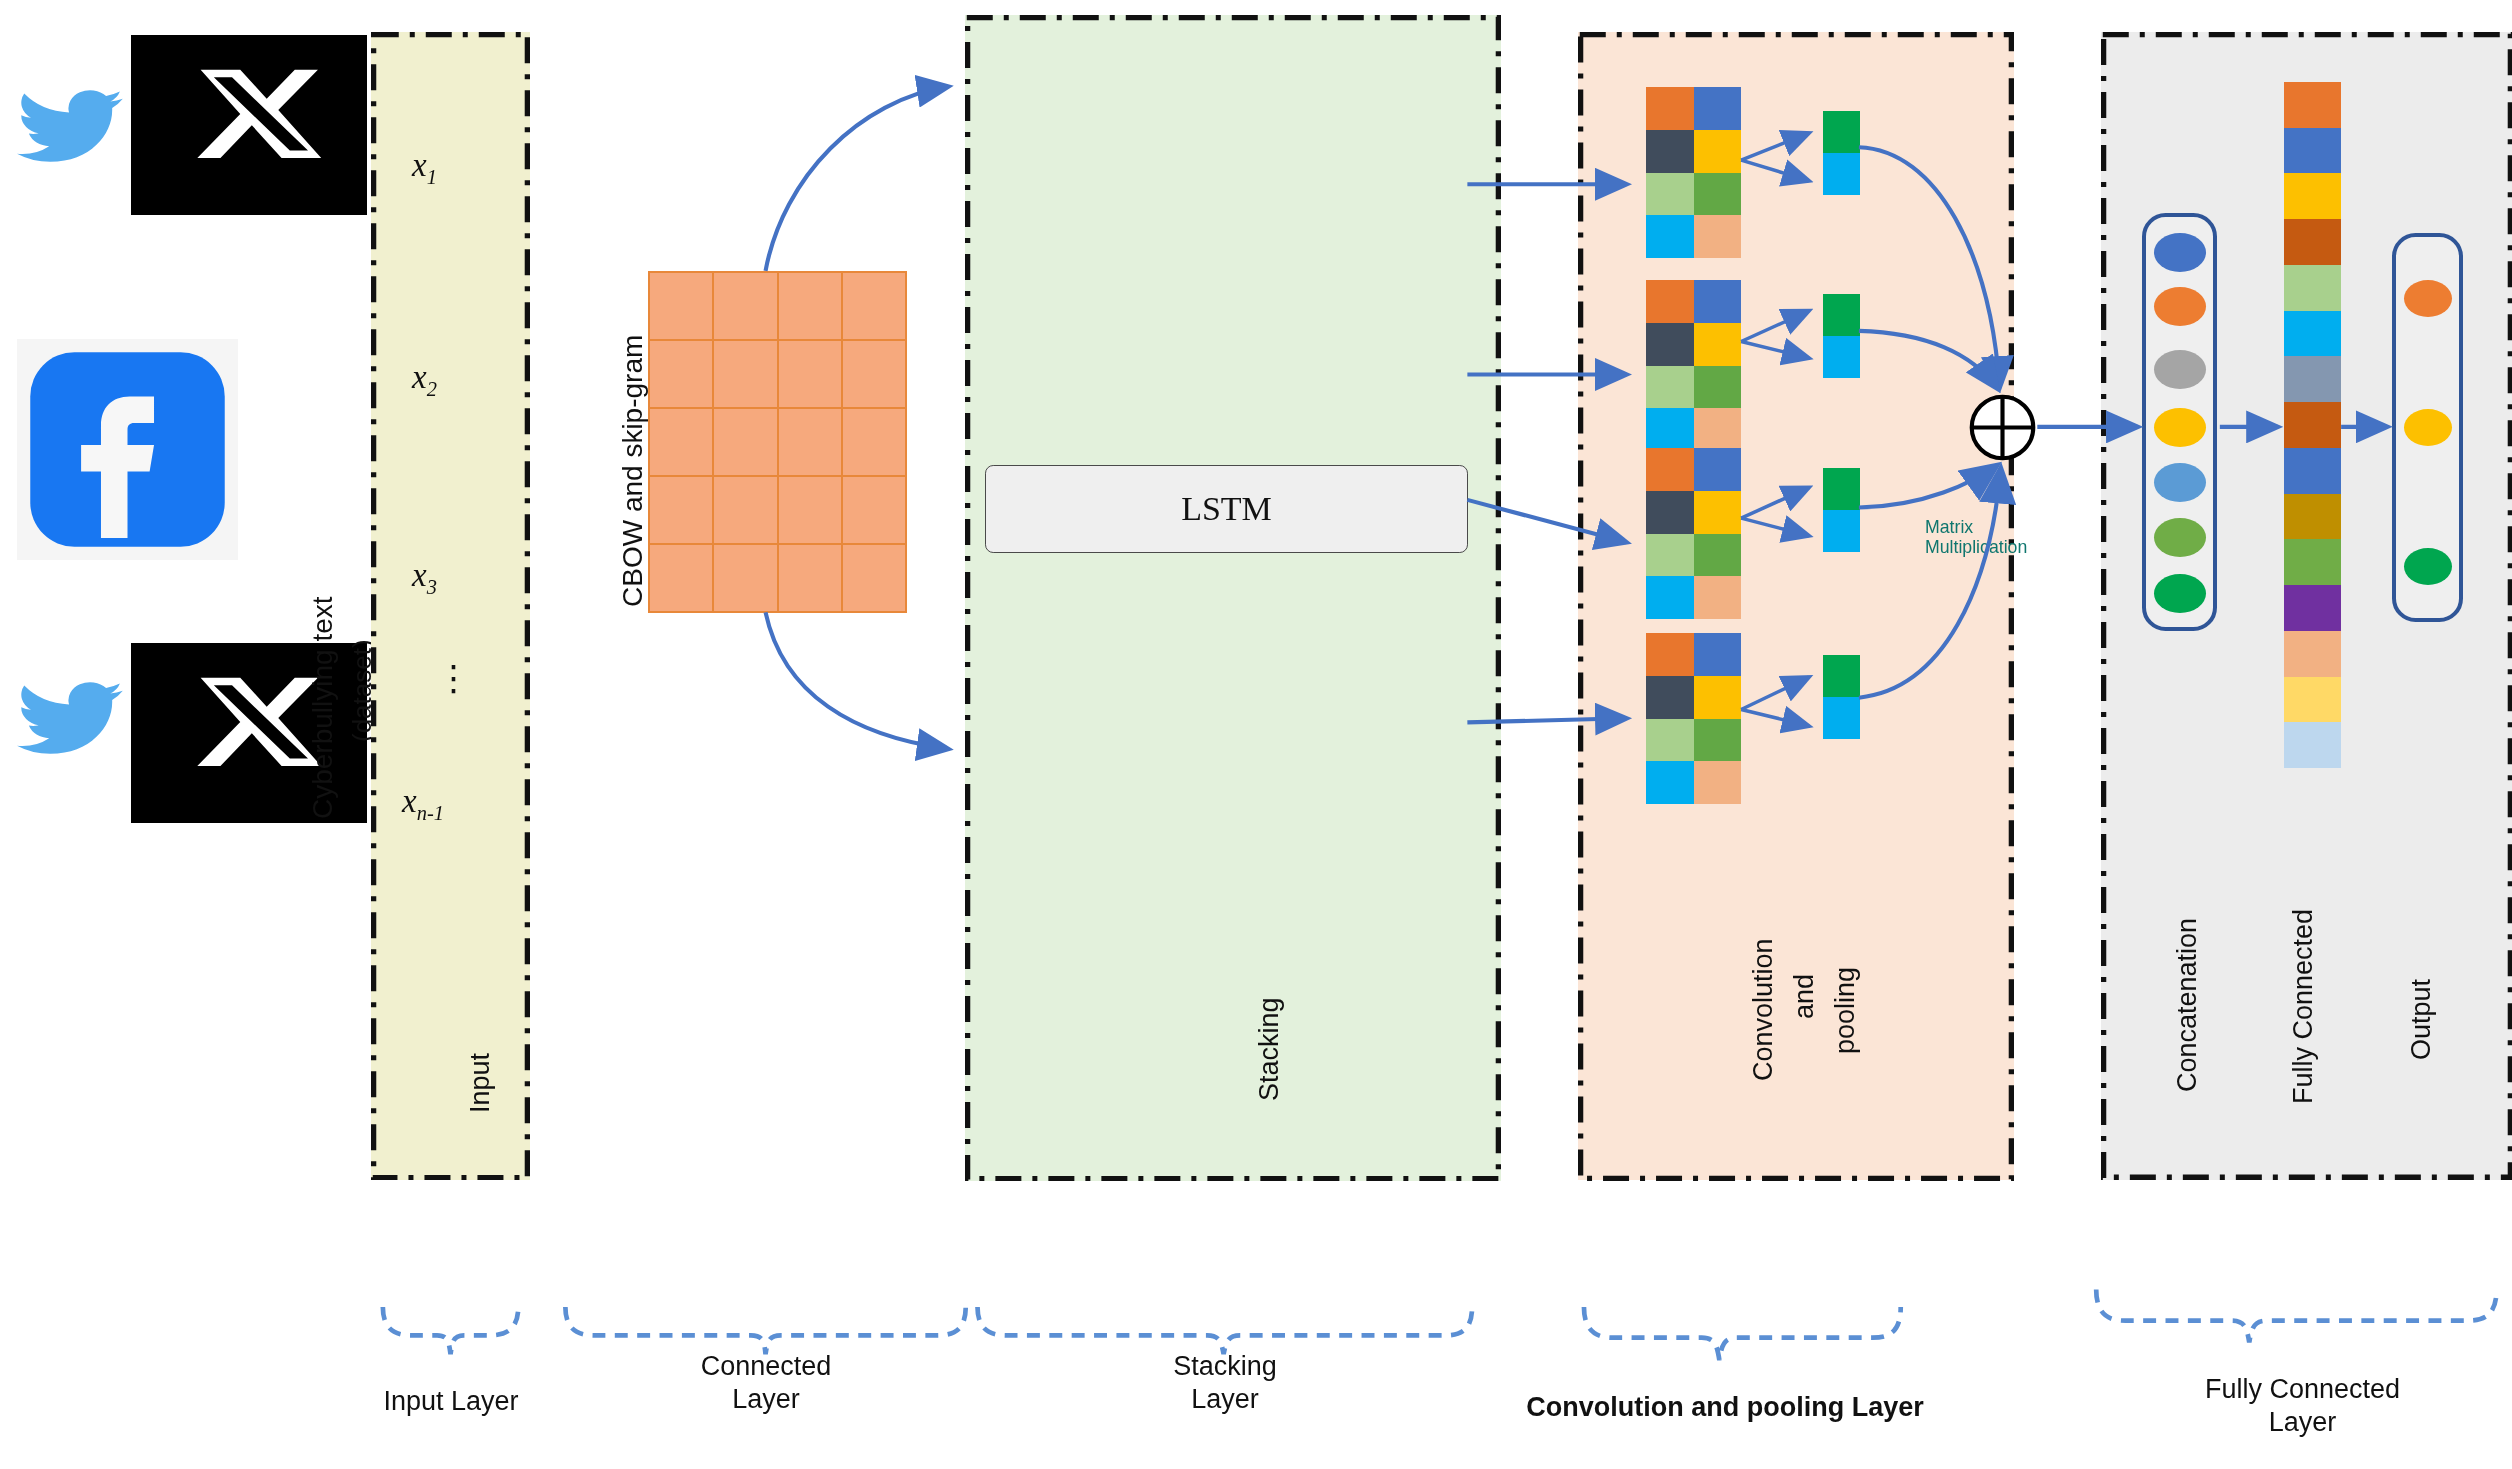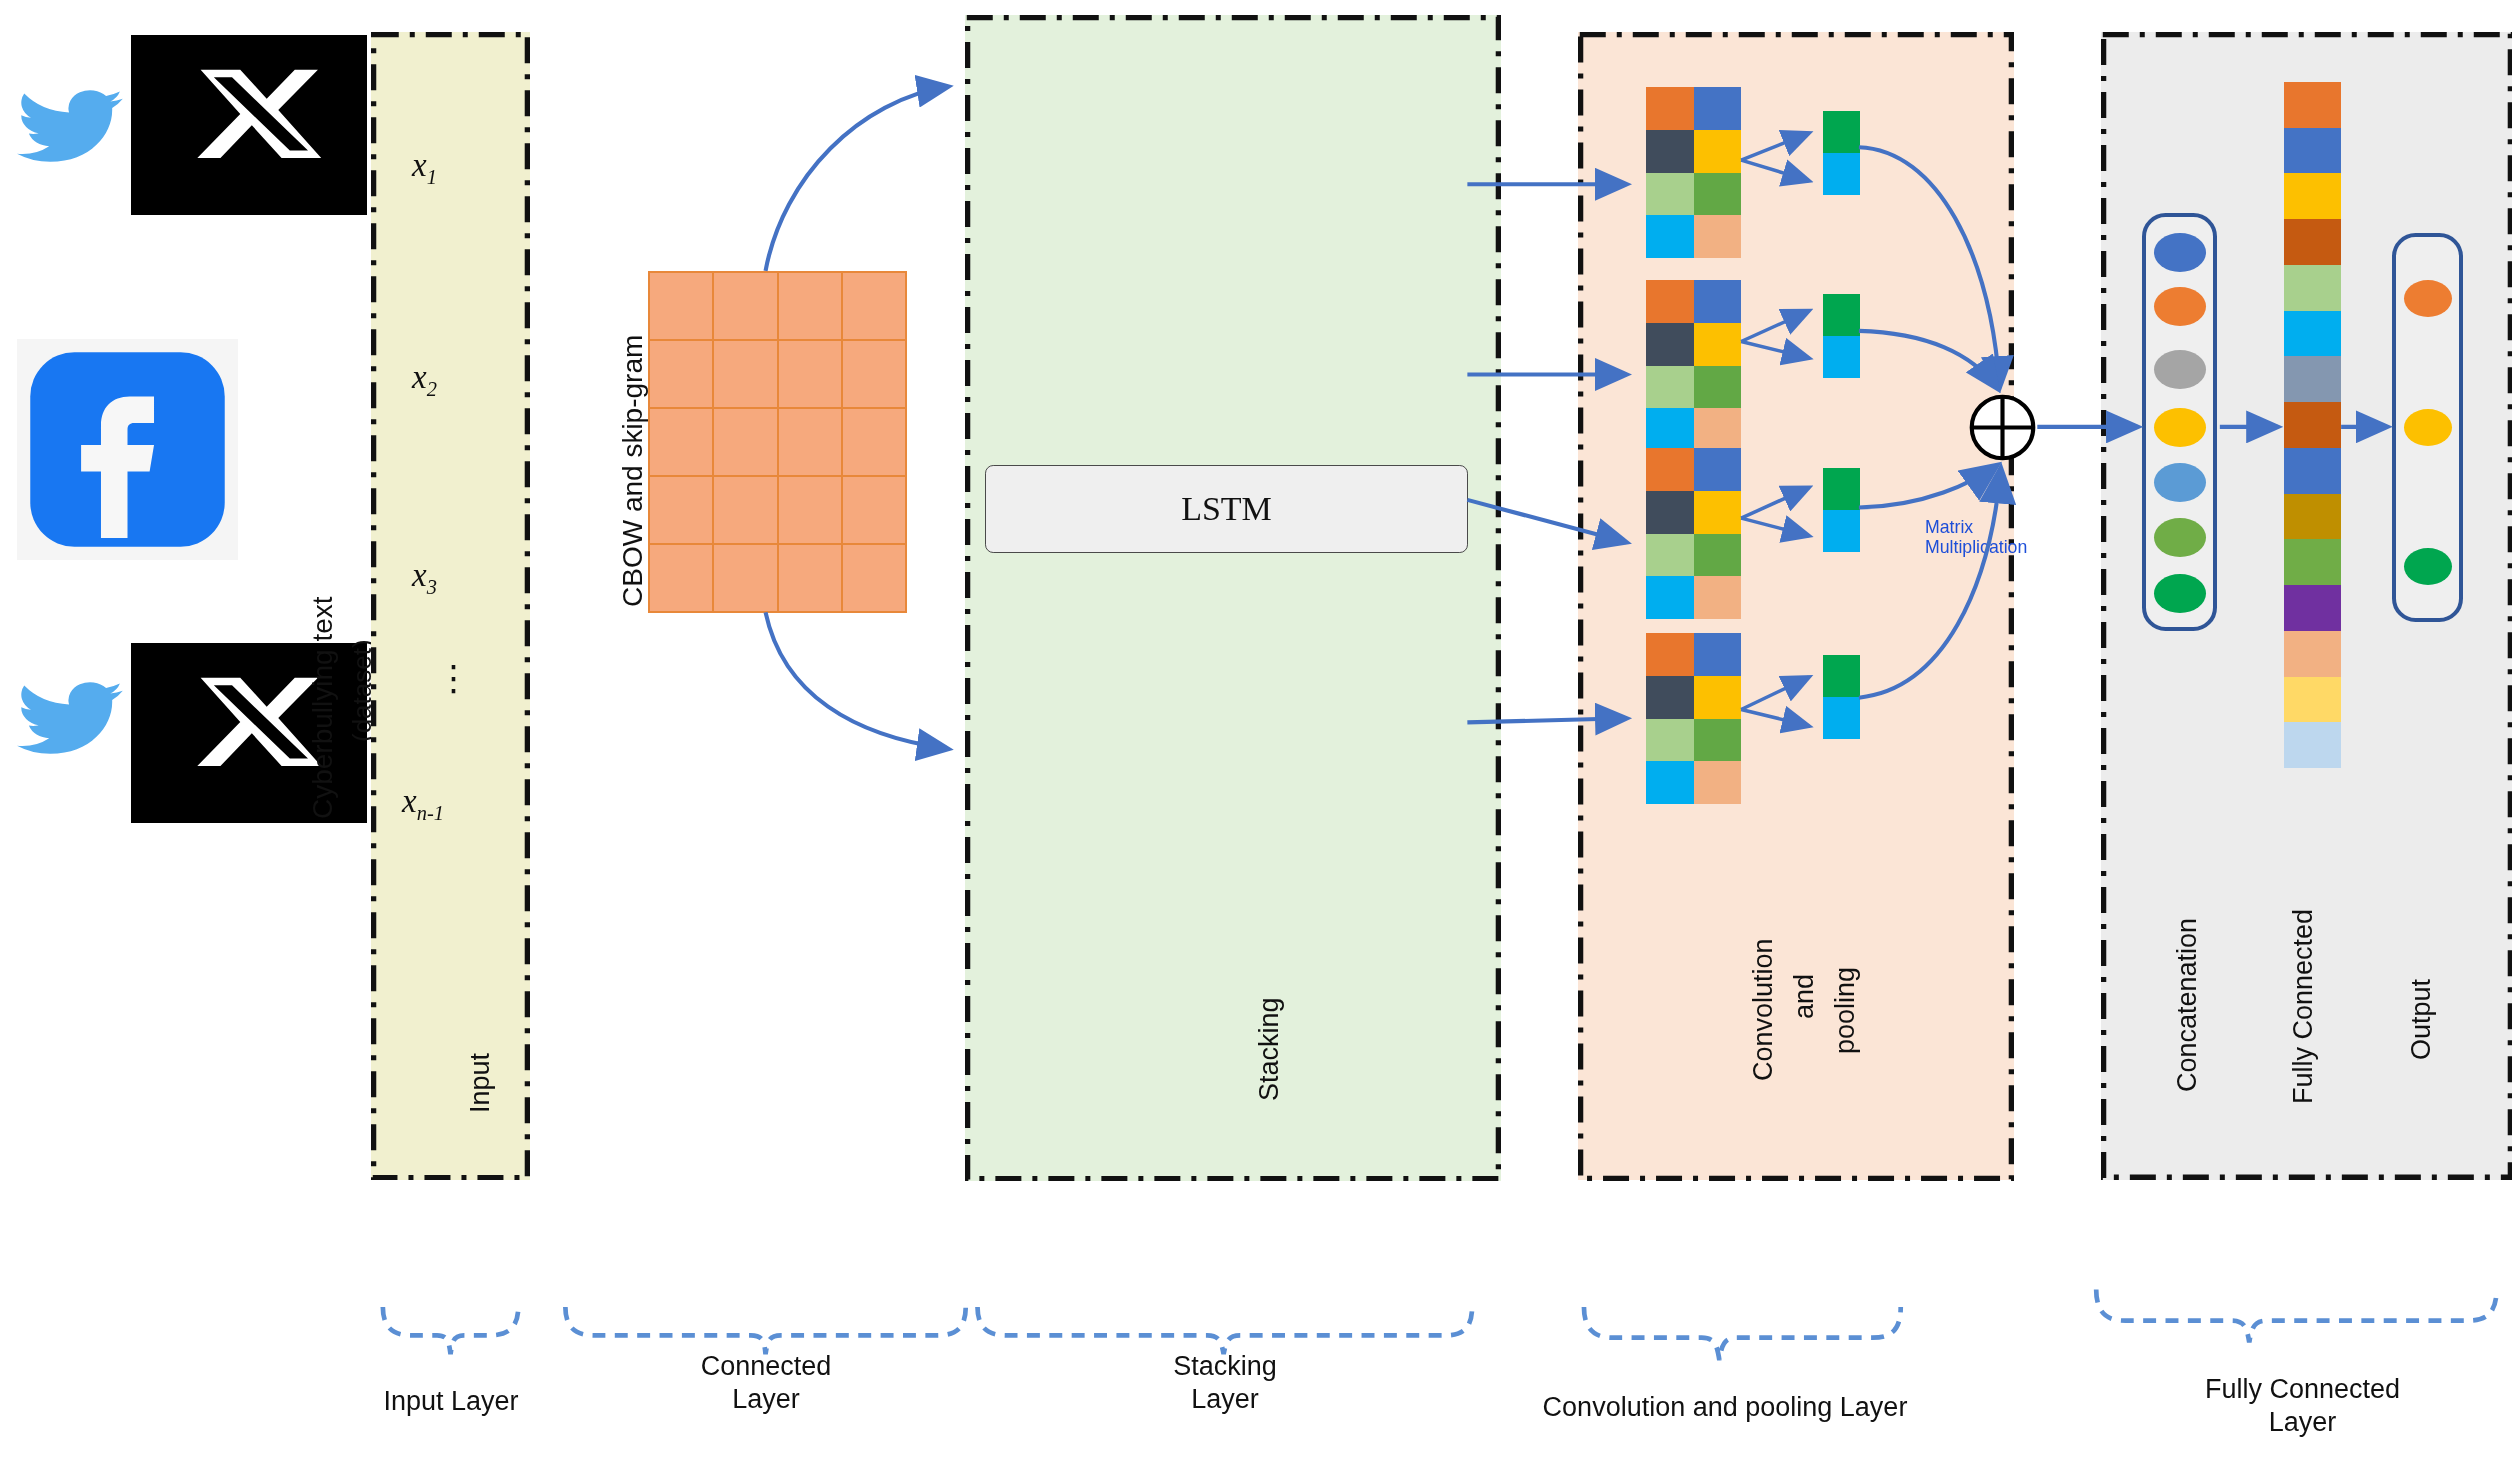--- a/index.html
+++ b/index.html
@@ -113,21 +113,21 @@
     text-align:center;
     font-size:27px;
     color:#111;
     line-height:1.22;
   }
 
   .mmlabel{
     position:absolute;
     font-size:17.7px;
     line-height:1.12;
-    color:#1d4ed8;
+    color:#0f766e;
     text-align:left;
   }
 
   svg.overlay{position:absolute;left:0;top:0;width:2512px;height:1469px;pointer-events:none;}
 </style>
 </head>
 <body>
 
 <div id="stage">
 
@@ -413,20 +413,20 @@
 
   <div class="btmlabel" style="left:336px;top:1385px;width:230px;">Input Layer</div>
   <div class="btmlabel" style="left:660px;top:1350px;width:212px;">
     <div>Connected</div>
     <div>Layer</div>
   </div>
   <div class="btmlabel" style="left:1119px;top:1350px;width:212px;">
     <div>Stacking</div>
     <div>Layer</div>
   </div>
-  <div class="btmlabel" style="left:1472px;top:1391px;width:506px;">Convolution and pooling Layer</div>
+  <div class="btmlabel" style="left:1472px;top:1391px;width:506px;font-weight:bold;">Convolution and pooling Layer</div>
   <div class="btmlabel" style="left:2120px;top:1373px;width:365px;">
     <div>Fully Connected</div>
     <div>Layer</div>
   </div>
 
 </div>
 
 
 </body></html>

